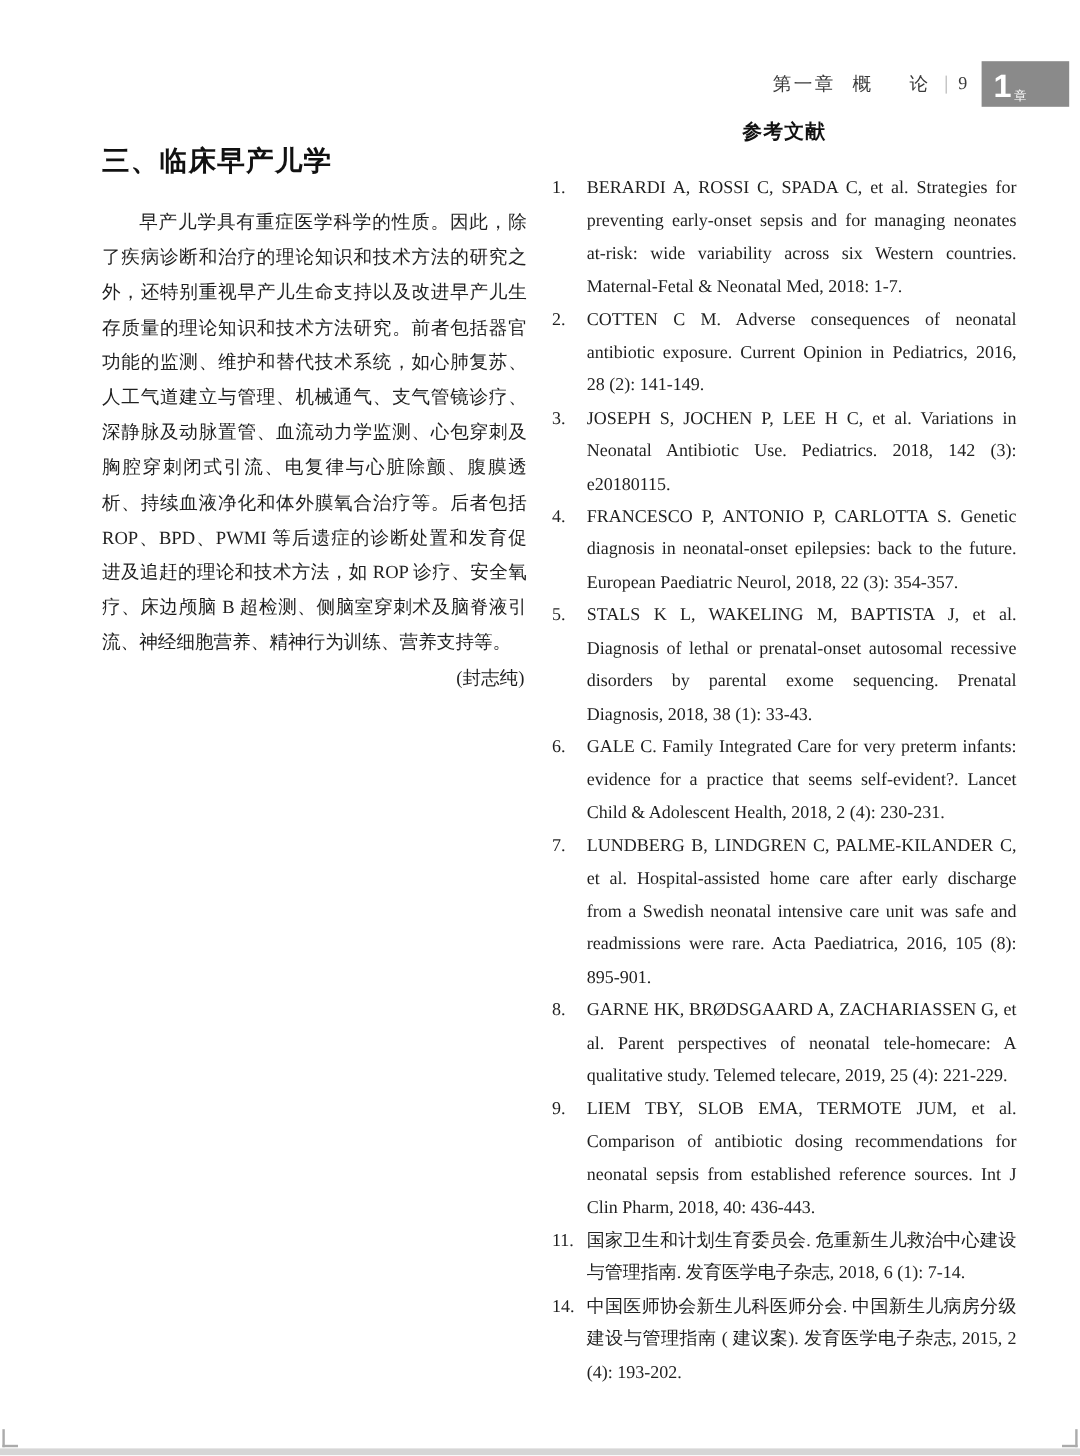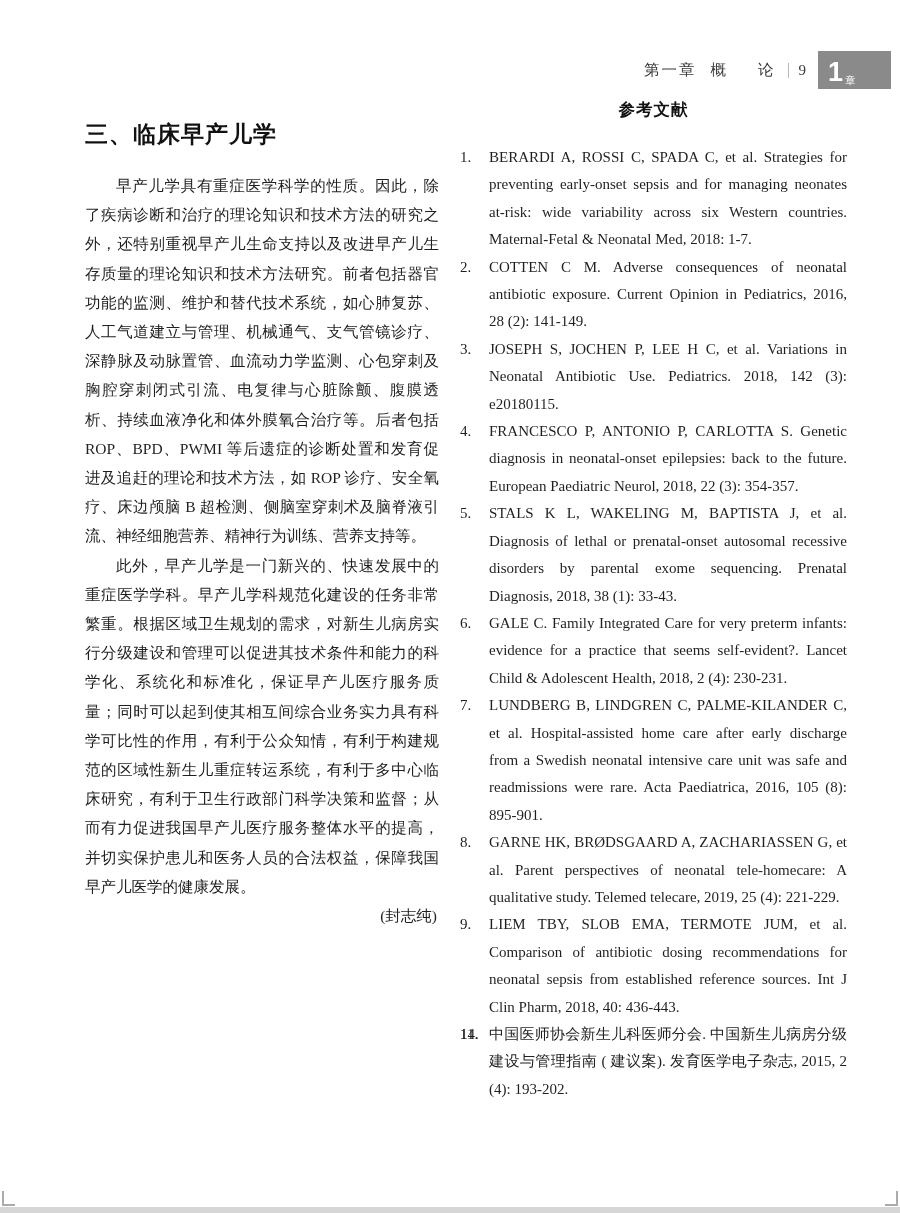--- a/index.html
+++ b/index.html
@@ -185,21 +185,20 @@
       <span class="tab-number">1</span>
       <span class="tab-suffix">章</span>
     </div>
   </div>
 
   <div class="columns">
 
     <div class="col-left">
       <div class="section-heading">三、临床早产儿学</div>
       <p class="para-indent">早产儿学具有重症医学科学的性质。因此，除了疾病诊断和治疗的理论知识和技术方法的研究之外，还特别重视早产儿生命支持以及改进早产儿生存质量的理论知识和技术方法研究。前者包括器官功能的监测、维护和替代技术系统，如心肺复苏、人工气道建立与管理、机械通气、支气管镜诊疗、深静脉及动脉置管、血流动力学监测、心包穿刺及胸腔穿刺闭式引流、电复律与心脏除颤、腹膜透析、持续血液净化和体外膜氧合治疗等。后者包括 ROP、BPD、PWMI 等后遗症的诊断处置和发育促进及追赶的理论和技术方法，如 ROP 诊疗、安全氧疗、床边颅脑 B 超检测、侧脑室穿刺术及脑脊液引流、神经细胞营养、精神行为训练、营养支持等。</p>
-      <p class="para-indent">此外，早产儿学是一门新兴的、快速发展中的重症医学学科。早产儿学科规范化建设的任务非常繁重。根据区域卫生规划的需求，对新生儿病房实行分级建设和管理可以促进其技术条件和能力的科学化、系统化和标准化，保证早产儿医疗服务质量；同时可以起到使其相互间综合业务实力具有科学可比性的作用，有利于公众知情，有利于构建规范的区域性新生儿重症转运系统，有利于多中心临床研究，有利于卫生行政部门科学决策和监督；从而有力促进我国早产儿医疗服务整体水平的提高，并切实保护患儿和医务人员的合法权益，保障我国早产儿医学的健康发展。</p>
       <p class="signature">(封志纯)</p>
     </div>
 
     <div class="col-right">
       <div class="refs-heading">参考文献</div>
       <ol class="refs-list">
         <li class="ref-item">
           <span class="ref-num">1.</span>
           <span>BERARDI A, ROSSI C, SPADA C, et al. Strategies for preventing early-onset sepsis and for managing neonates at-risk: wide variability across six Western countries. Maternal-Fetal &amp; Neonatal Med, 2018: 1-7.</span>
         </li>
@@ -230,20 +229,21 @@
         <li class="ref-item">
           <span class="ref-num">8.</span>
           <span>GARNE HK, BRØDSGAARD A, ZACHARIASSEN G, et al. Parent perspectives of neonatal tele-homecare: A qualitative study. Telemed telecare, 2019, 25 (4): 221-229.</span>
         </li>
         <li class="ref-item">
           <span class="ref-num">9.</span>
           <span>LIEM TBY, SLOB EMA, TERMOTE JUM, et al. Comparison of antibiotic dosing recommendations for neonatal sepsis from established reference sources. Int J Clin Pharm, 2018, 40: 436-443.</span>
         </li>
         <li class="ref-item">
           <span class="ref-num">11.</span>
+          <span>国家卫生和计划生育委员会. 危重新生儿救治中心建设与管理指南. 发育医学电子杂志, 2018, 6 (1): 7-14.</span>
         </li>
         <li class="ref-item">
           <span class="ref-num">14.</span>
           <span>中国医师协会新生儿科医师分会. 中国新生儿病房分级建设与管理指南 ( 建议案). 发育医学电子杂志, 2015, 2 (4): 193-202.</span>
         </li>
       </ol>
     </div>
 
   </div>
 

